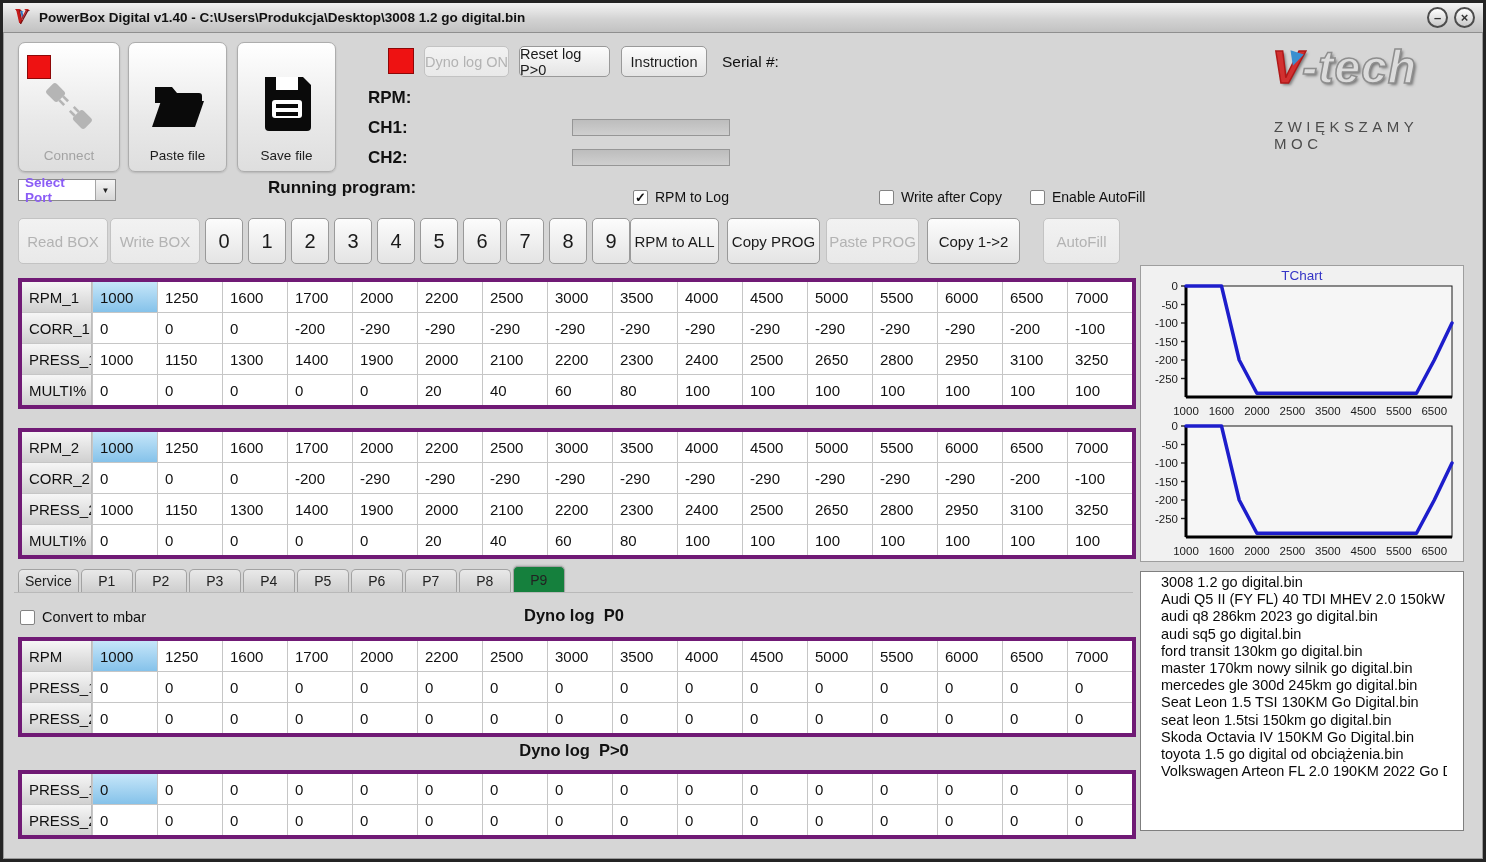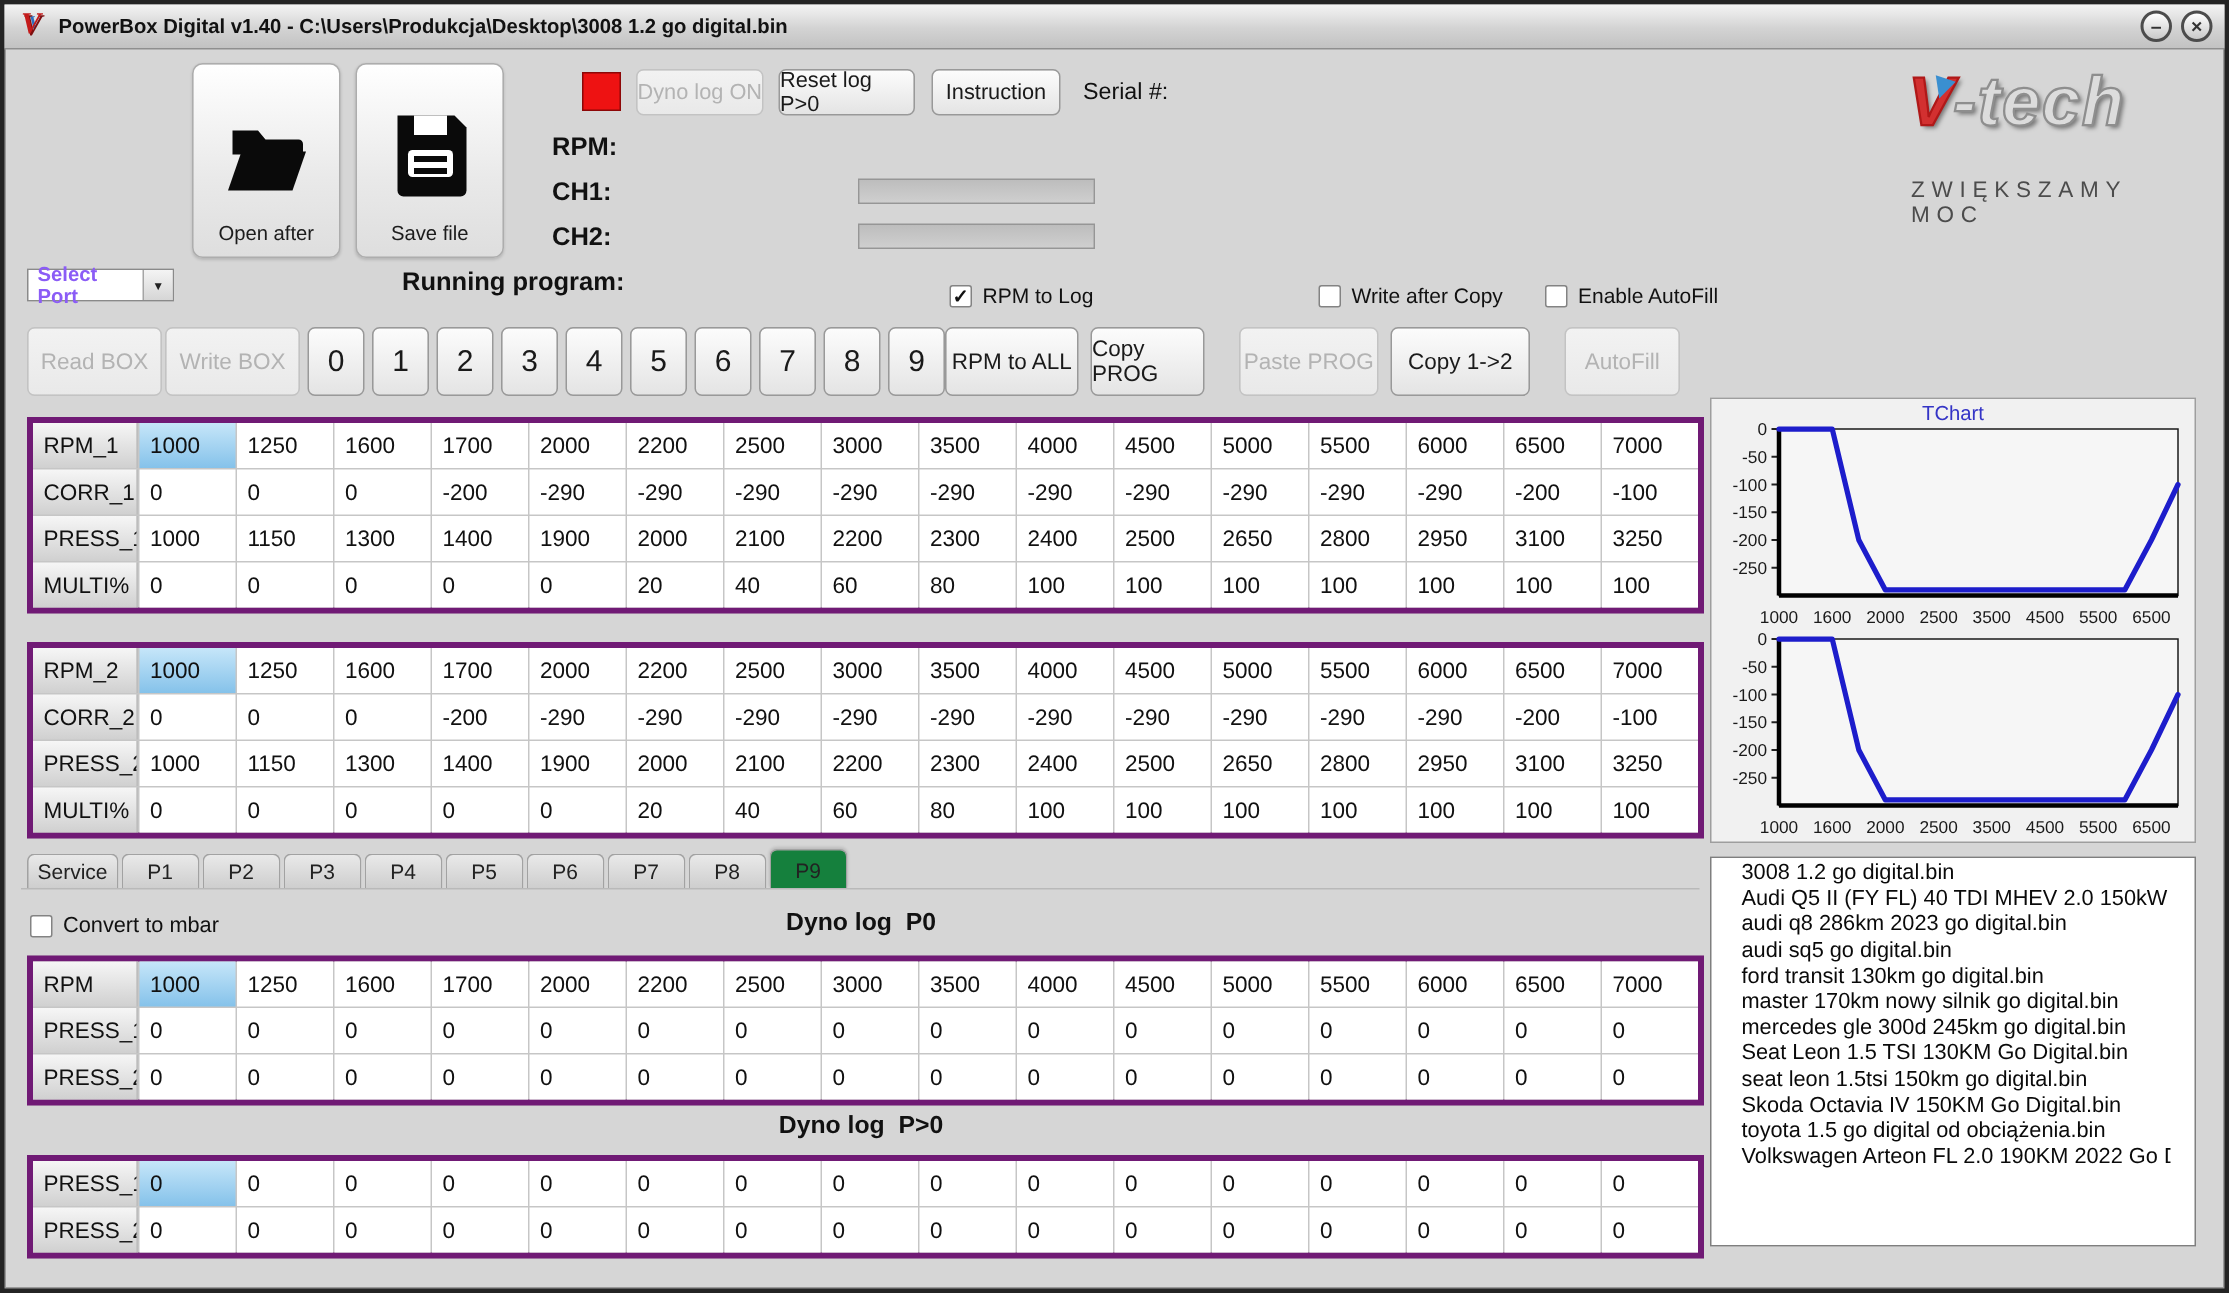--- a/index.html
+++ b/index.html
@@ -89,29 +89,45 @@
       <span class="v-blue">V</span>
       <span class="v-red">V</span>
     </span>
     <span class="ttext">PowerBox Digital v1.40 - C:\Users\Produkcja\Desktop\3008 1.2 go digital.bin</span>
     <span class="winbtns">
       <span class="wbtn">–</span>
       <span class="wbtn">×</span>
     </span>
   </div>
 
+  <div class="bigbtn" style="left:18px;width:100px;">
+    <div class="redsq" style="left:8px;top:12px;width:24px;height:24px;"></div>
+    <div class="icwrap" style="top:34px;">
+      <svg width="58" height="58" viewBox="0 0 58 58">
+        <g fill="#b5b5b5" transform="rotate(45 29 29)">
+          <rect x="2" y="22" width="16" height="14" rx="3"></rect>
+          <rect x="18" y="25" width="7" height="2.6"></rect>
+          <rect x="18" y="30.5" width="7" height="2.6"></rect>
+          <rect x="40" y="22" width="16" height="14" rx="3"></rect>
+          <rect x="33" y="25" width="7" height="2.6"></rect>
+          <rect x="33" y="30.5" width="7" height="2.6"></rect>
+        </g>
+      </svg>
+    </div>
+    <div class="blabel dis">Connect</div>
+  </div>
 
   <div class="bigbtn" style="left:128px;width:97px;">
     <div class="icwrap" style="top:38px;">
       <svg width="58" height="52" viewBox="0 0 58 52">
         <path d="M6 6 h17 l5 6 h22 a3 3 0 0 1 3 3 v7 H6 z" fill="#0a0a0a"></path>
         <path d="M3 46 L12 20 h43 L46 46 Z" fill="#0a0a0a"></path>
       </svg>
     </div>
-    <div class="blabel">Open after</div>
+    <div class="blabel">Paste file</div>
   </div>
 
   <div class="bigbtn" style="left:237px;width:97px;">
     <div class="icwrap" style="top:32px;">
       <svg width="56" height="58" viewBox="0 0 56 58">
         <path d="M6 2 h38 l8 8 v42 a4 4 0 0 1 -4 4 H10 a4 4 0 0 1 -4 -4 z" fill="#0a0a0a"></path>
         <rect x="17" y="2" width="22" height="13" fill="#fff"></rect>
         <rect x="13" y="25" width="30" height="18" rx="3" fill="#fff"></rect>
         <rect x="17" y="29" width="22" height="4" fill="#0a0a0a"></rect>
         <rect x="17" y="37" width="22" height="4" fill="#0a0a0a"></rect>
@@ -161,21 +177,21 @@
       <div class="btn digit" style="position: static; width: 38px; height: 46px;">2</div>
       <div class="btn digit" style="position: static; width: 38px; height: 46px;">3</div>
       <div class="btn digit" style="position: static; width: 38px; height: 46px;">4</div>
       <div class="btn digit" style="position: static; width: 38px; height: 46px;">5</div>
       <div class="btn digit" style="position: static; width: 38px; height: 46px;">6</div>
       <div class="btn digit" style="position: static; width: 38px; height: 46px;">7</div>
       <div class="btn digit" style="position: static; width: 38px; height: 46px;">8</div>
       <div class="btn digit" style="position: static; width: 38px; height: 46px;">9</div>
     </div>
   <div class="btn abtn" style="left:630px;top:218px;width:89px;height:46px;">RPM to ALL</div>
-  <div class="btn abtn" style="left:727px;top:218px;width:76px;height:46px;">Copy PROG</div>
+  <div class="btn abtn" style="left:727px;top:218px;width:93px;height:46px;">Copy PROG</div>
   <div class="btn abtn dis" style="left:826px;top:218px;width:93px;height:46px;text-align:right;">Paste PROG</div>
   <div class="btn abtn" style="left:927px;top:218px;width:93px;height:46px;">Copy 1-&gt;2</div>
   <div class="btn abtn dis" style="left:1043px;top:218px;width:77px;height:46px;">AutoFill</div>
 
   <div class="ptable" style="top:278px;">
       <div class="pc ph">RPM_1</div>
       <div class="pc sel">1000</div>
       <div class="pc">1250</div>
       <div class="pc">1600</div>
       <div class="pc">1700</div>

